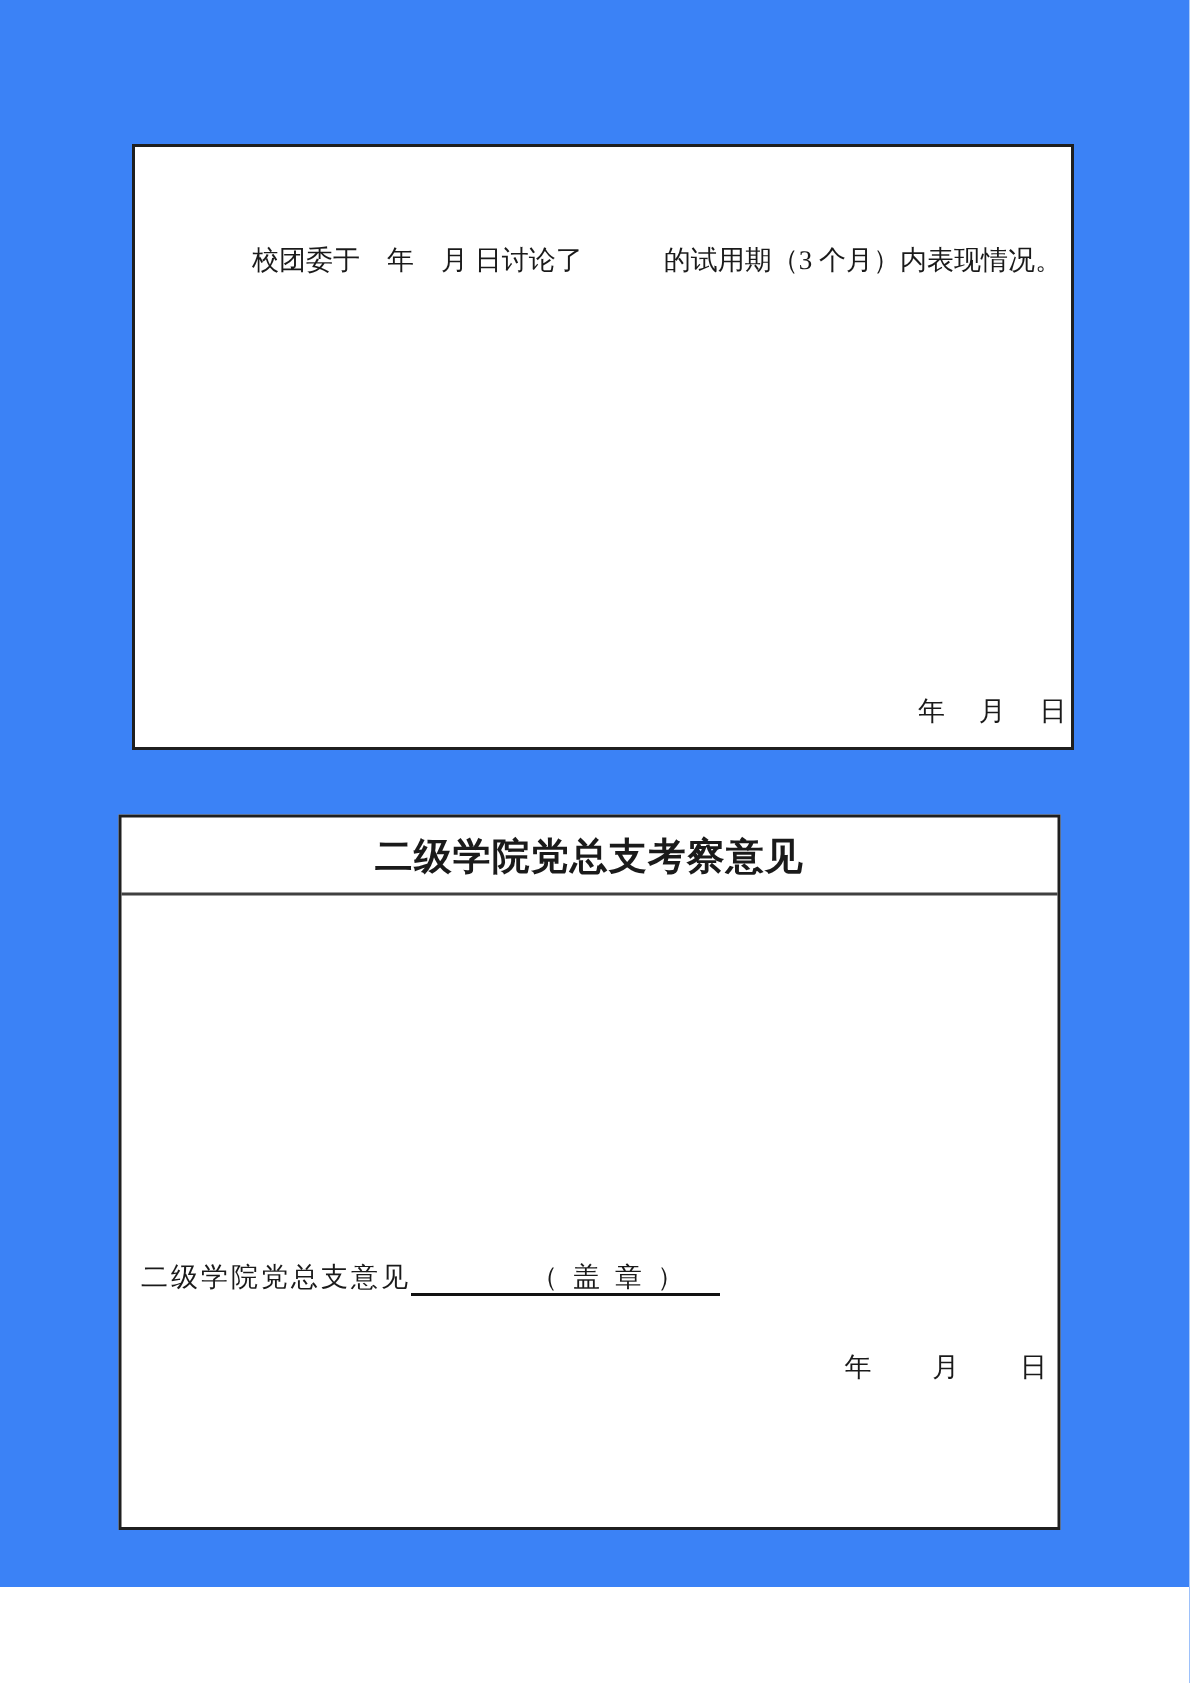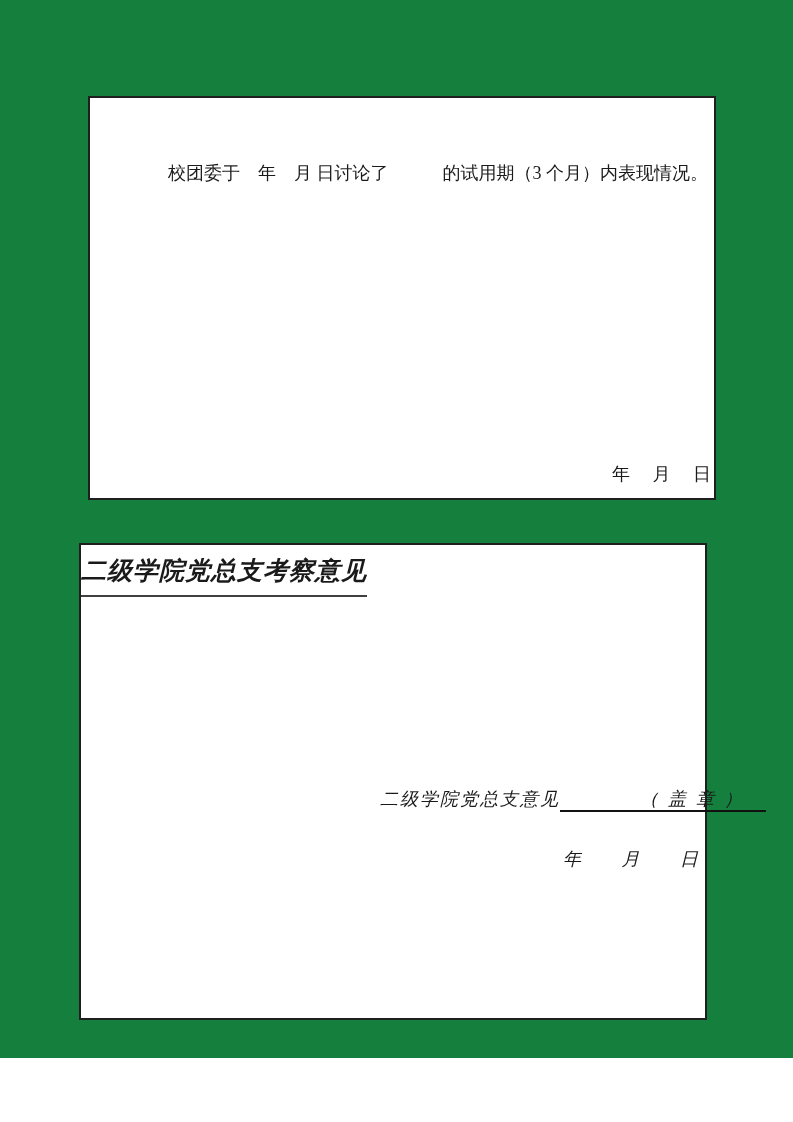--- a/index.html
+++ b/index.html
@@ -4,21 +4,21 @@
 <style>
   html, body {
     margin: 0;
     padding: 0;
     background: #ffffff;
   }
   .page {
     position: relative;
     width: 793px;
     height: 1058px;
-    background: #15803d;
+    background: #3b82f6;
     font-family: "Liberation Serif", "DejaVu Serif", serif;
     color: #1a1a1a;
     overflow: hidden;
   }
   .box {
     position: absolute;
     box-sizing: border-box;
     border: 2px solid #1f1f1f;
     background: #ffffff;
   }
@@ -36,23 +36,22 @@
   .opinion-line { left: 4px;  top: 304px; }
   .date-line-1  { right: 3px; top: 364px; }
 
   
   .box2 {
     left: 79px;
     top: 543px;
     width: 628px;
     height: 477px;
     display: flex;
-    flex-direction: row;
+    flex-direction: column;
     font-size: 18px;
-    font-style: italic;
   }
   .section-header {
     height: 50px;
     border-bottom: 2px solid #404040;
     display: flex;
     align-items: center;
     justify-content: center;
     font-family: "Liberation Sans", "DejaVu Sans", sans-serif;
     font-size: 25px;
     font-weight: 600;

